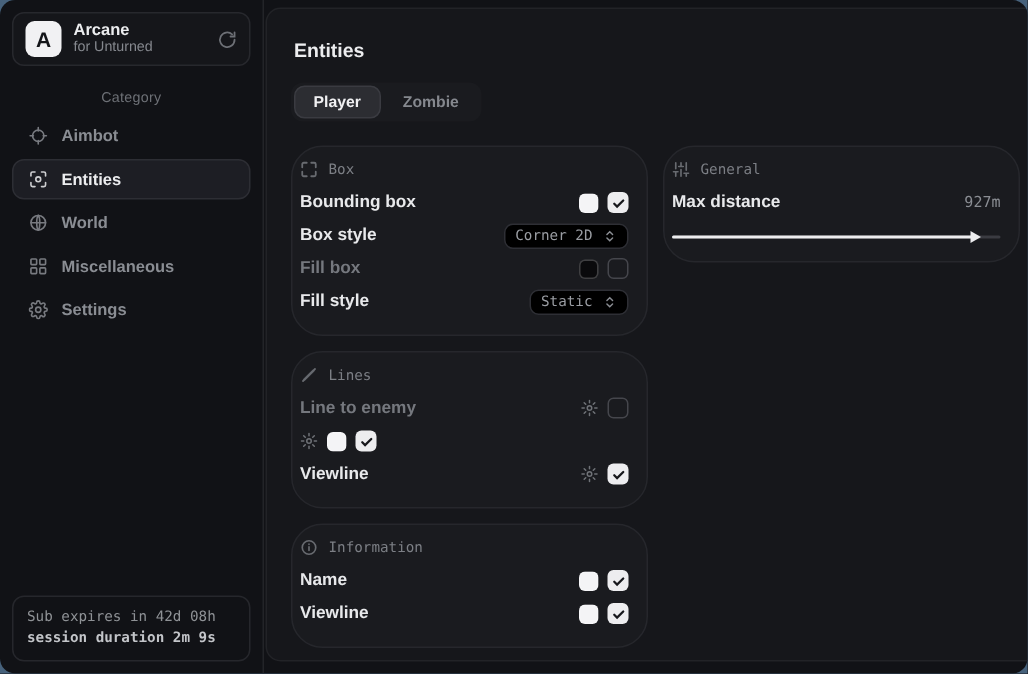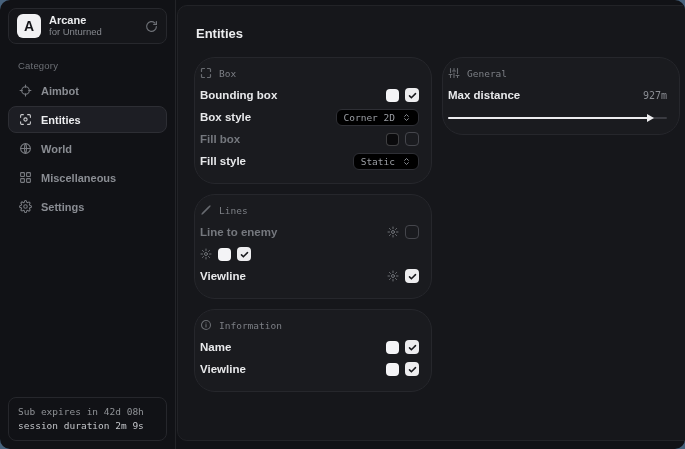--- a/index.html
+++ b/index.html
@@ -35,42 +35,42 @@
     background:#f1f1f3; color:#141519;
     font-weight:bold; font-size:14px;
     display:flex; align-items:center; justify-content:center;
   }
   .brand-text { flex:1; line-height:1.15; }
   .brand-name { font-size:11px; font-weight:bold; color:#ecedef; }
   .brand-sub  { font-size:9.5px; color:#85888e; }
   .brand-action { color:#6d7076; display:flex; cursor:pointer; }
   .category {
     font-size:9.5px; color:#6d7076;
-    margin:16px 10px 6px 10px; letter-spacing:.2px;
+    margin:16px 10px 6px 10px; letter-spacing:.2px;text-align:center;
   }
   .nav { display:flex; flex-direction:column; gap:2px; }
   .nav-item {
     height:27px; display:flex; align-items:center; gap:9px;
     padding:0 10px; border-radius:8px;
     color:#8a8d93; font-size:11px; font-weight:600;
     border:1px solid transparent; cursor:pointer;
   }
   .nav-item.active {
     background:#1d1e24; border-color:#2d2e34; color:#ecedef;
   }
   .nav-item .ic { display:flex; opacity:.85; }
   .spacer { flex:1; }
   .subbox {
     border:1px solid #26272c; border-radius:8px;
     padding:7px 9px;
     font-family:"DejaVu Sans Mono", monospace;
     line-height:1.5;
   }
   .subbox .l1 { font-size:9.5px; color:#8f9296; }
-  .subbox .l2 { font-size:9.5px; color:#c3c5c9; font-weight:normal; }
+  .subbox .l2 { font-size:9.5px; color:#c3c5c9; font-weight:bold; }
   
   .main-wrap { flex:1; padding:5px 7px 8px 1px; }
   .panel {
     height:100%;
     background:#16171b;
     border:1px solid #222327;
     border-radius:10px;
     padding:16px 16px;
   }
   .page-title { font-size:13px; font-weight:bold; color:#ecedef; margin:4px 0 14px 2px; }
@@ -225,20 +225,24 @@
       <div class="l1">Sub expires in 42d 08h</div>
       <div class="l2">session duration 2m 9s</div>
     </div>
   </div>
 
   <div class="main-wrap">
     <div class="panel">
 
       <div class="page-title">Entities</div>
 
+      <div class="tabs">
+        <div class="tab active">Player</div>
+        <div class="tab">Zombie</div>
+      </div>
 
       <div class="columns">
         <div class="col">
 
           <div class="card">
             <div class="card-header">
               <span class="ic">
                 <svg width="12" height="12" viewBox="0 0 24 24" fill="none" stroke="currentColor" stroke-width="2.4" stroke-linecap="round">
                   <path d="M3 9V5a2 2 0 0 1 2-2h4M15 3h4a2 2 0 0 1 2 2v4M21 15v4a2 2 0 0 1-2 2h-4M9 21H5a2 2 0 0 1-2-2v-4"></path>
                 </svg>

